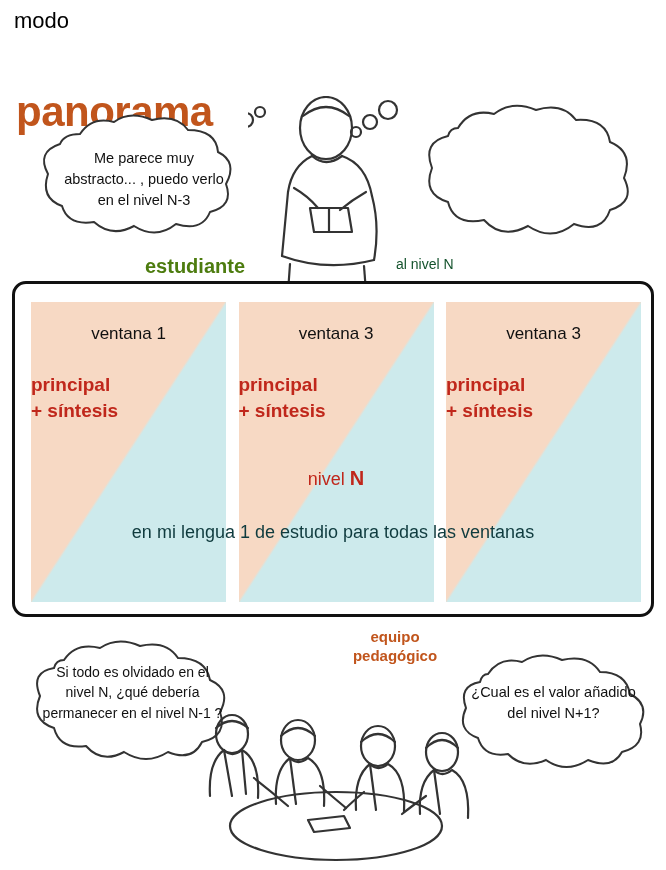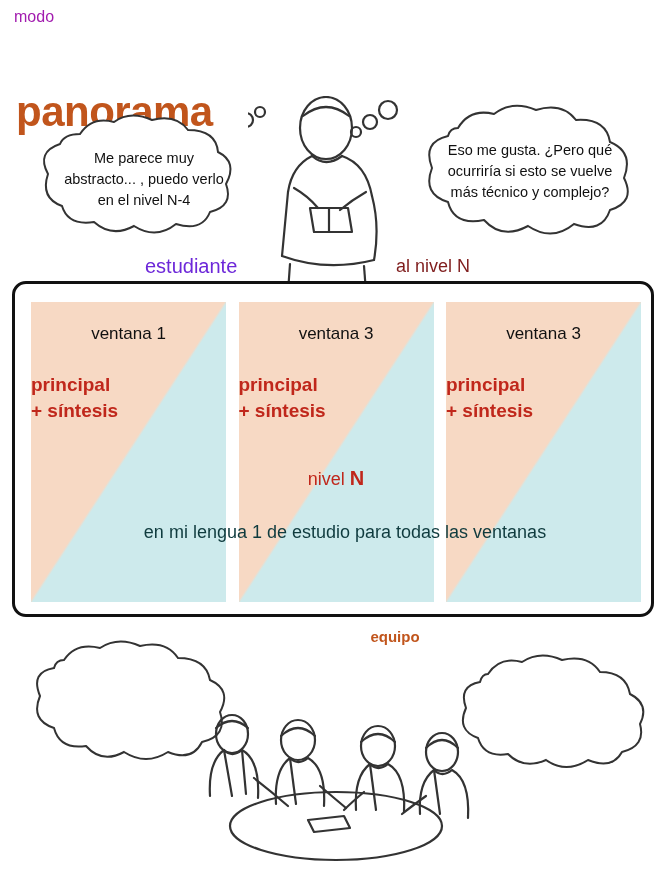--- a/index.html
+++ b/index.html
@@ -13,49 +13,49 @@
     position: relative;
     font-family: "Liberation Sans", sans-serif;
     overflow: hidden;
   }
 
   
   .modo-label {
     position: absolute;
     left: 14px;
     top: 8px;
-    font-size: 16px;
-    color: #a21caf;
+    font-size: 22px;
+    color: #000000;
   }
   .panorama-title {
     position: absolute;
     left: 16px;
     top: 44px;
     font-size: 42px;
     font-weight: bold;
     color: #c1551c;
     letter-spacing: -0.5px;
     margin-top: 44px;
   }
 
   
   .role-estudiante {
     position: absolute;
     left: 145px;
     top: 255px;
     font-size: 20px;
-    font-weight: normal;
-    color: #6d28d9;
+    font-weight: bold;
+    color: #4d7c0f;
   }
   .al-nivel {
     position: absolute;
     left: 396px;
     top: 256px;
-    font-size: 18px;
-    color: #7f1d1d;
+    font-size: 14px;
+    color: #14532d;
   }
   .role-equipo {
     position: absolute;
     left: 290px;
     top: 628px;
     width: 210px;
     text-align: center;
     font-size: 15px;
     font-weight: bold;
     color: #c1551c;
@@ -154,21 +154,20 @@
     font-size: 20px;
   }
   .panel-footer {
     position: absolute;
     left: 0;
     top: 238px;
     width: 100%;
     text-align: center;
     font-size: 18px;
     color: #0f3b3e;
-    padding-left: 12px;
   }
 
   
   .figure {
     position: absolute;
   }
   #student-figure { left: 248px; top: 96px; width: 180px; height: 200px; }
   #team-figure    { left: 168px; top: 700px; width: 330px; height: 168px; }
 </style>
 </head>
@@ -207,30 +206,29 @@
     <circle cx="12" cy="16" r="5"></circle>
   </svg>
 </div>
 
 <div class="bubble" id="bubble-student-left">
   <svg width="230" height="135" viewBox="0 0 230 135" fill="#fff" stroke="#333" stroke-width="2">
     <path d="M54 22 Q66 4 88 10 Q104 -2 126 8 Q150 2 162 18 Q190 18 192 40
              Q212 50 200 72 Q208 94 184 100 Q176 120 150 112 Q130 128 108 114
              Q86 126 68 110 Q42 114 36 94 Q14 86 22 62 Q10 40 34 32 Q38 22 54 22 Z"></path>
   </svg>
-  <div class="btext">Me parece muy abstracto... , puedo verlo en el nivel N-4</div>
+  <div class="btext">Me parece muy abstracto... , puedo verlo en el nivel N-3</div>
 </div>
 
 <div class="bubble" id="bubble-student-right">
   <svg width="240" height="148" viewBox="0 0 240 148" fill="#fff" stroke="#333" stroke-width="2">
     <path d="M48 26 Q60 6 84 12 Q102 -2 126 8 Q152 0 166 18 Q196 16 200 40
              Q224 50 214 76 Q226 100 200 108 Q192 132 164 122 Q142 140 118 124
              Q92 138 74 118 Q44 124 38 100 Q12 92 22 66 Q12 40 38 34 Q40 26 48 26 Z"></path>
   </svg>
-  <div class="btext">Eso me gusta. ¿Pero qué ocurriría si esto se vuelve más técnico y complejo?</div>
 </div>
 
 <div class="role-estudiante">estudiante</div>
 <div class="al-nivel">al nivel N</div>
 
 <div class="panel">
   <div class="windows-row">
 
     <div class="window">
       <div class="win-title">ventana 1</div>
@@ -258,36 +256,39 @@
         <span>+ síntesis</span>
       </div>
     </div>
 
   </div>
   <div class="panel-footer">en mi lengua 1 de estudio para todas las ventanas</div>
 </div>
 
 <div class="role-equipo">
   <span>equipo</span><br>
+  <span>pedagógico</span>
 </div>
 
 <div class="bubble" id="bubble-team-left">
   <svg width="222" height="128" viewBox="0 0 222 128" fill="#fff" stroke="#333" stroke-width="2">
     <path d="M44 20 Q56 2 80 8 Q98 -4 120 6 Q146 0 158 18 Q186 18 190 40
              Q212 50 200 72 Q208 96 182 102 Q172 122 148 112 Q126 126 104 112
              Q82 124 66 106 Q40 110 34 88 Q10 80 20 56 Q10 32 34 28 Q36 20 44 20 Z"></path>
   </svg>
+  <div class="btext">Si todo  es olvidado en el nivel N, ¿qué debería  permanecer en el nivel N-1 ?</div>
 </div>
 
 <div class="bubble" id="bubble-team-right">
   <svg width="210" height="122" viewBox="0 0 210 122" fill="#fff" stroke="#333" stroke-width="2">
     <path d="M42 22 Q54 4 76 10 Q94 -2 116 8 Q142 2 154 20 Q180 20 184 42
              Q204 52 194 72 Q200 94 176 100 Q166 118 142 108 Q120 122 100 108
              Q78 118 62 102 Q38 106 32 86 Q10 78 20 56 Q12 34 34 30 Q36 22 42 22 Z"></path>
   </svg>
+  <div class="btext">¿Cual es el valor añadido del nivel N+1?</div>
 </div>
 
 <div class="figure" id="team-figure">
   <svg width="330" height="168" viewBox="0 0 330 168" fill="none" stroke="#333" stroke-width="2.2" stroke-linecap="round" stroke-linejoin="round">
 
     <ellipse cx="168" cy="126" rx="106" ry="34"></ellipse>
 
     <ellipse cx="64" cy="34" rx="16" ry="19"></ellipse>
     <path d="M48 28 Q64 14 80 28"></path>
     <path d="M42 96 Q40 62 56 50 Q64 58 74 50 Q92 60 90 98"></path>

